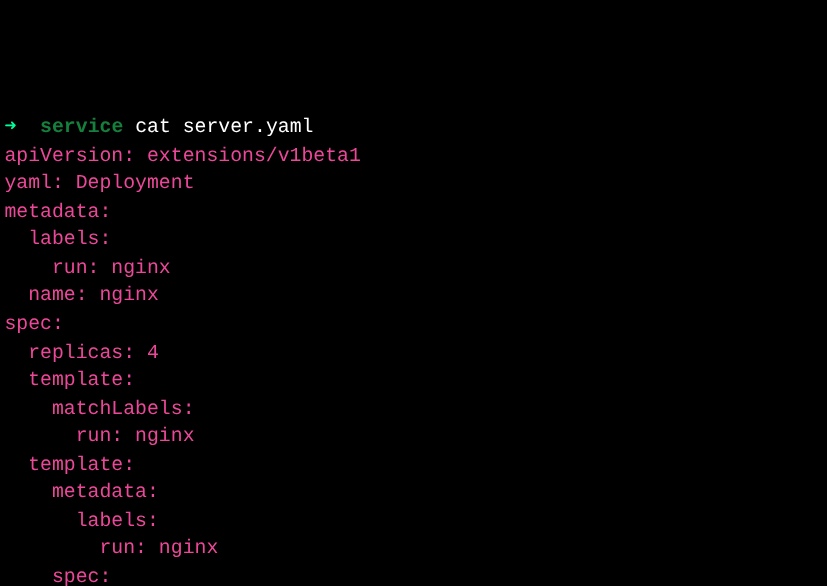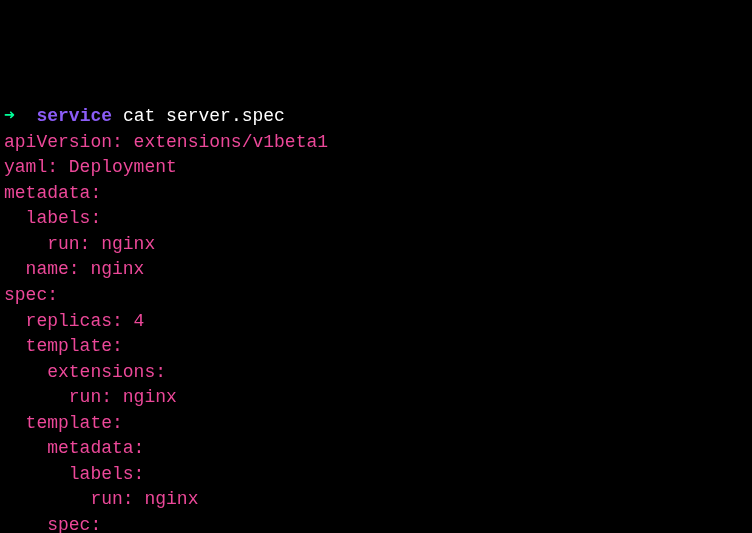--- a/index.html
+++ b/index.html
@@ -16,46 +16,46 @@
       padding: 2px 4px;
       width: 752px;
       height: 533px;
       overflow: hidden;
       white-space: pre;
     }
     .prompt-arrow {
       color: #00ff99;
     }
     .prompt-dir {
-      color: #8b5cf6;
+      color: #15803d;
       font-weight: bold;
     }
     .cmd {
       color: #ffffff;
     }
     .term-line {
       color: #ec4899;
     }
   </style>
 </head>
 <body>
 
 
 
-<div><span><span class="prompt-arrow">➜</span>  <span class="prompt-dir">service</span> <span class="cmd">cat server.spec</span></span>
+<div><span><span class="prompt-arrow">➜</span>  <span class="prompt-dir">service</span> <span class="cmd">cat server.yaml</span></span>
 <span class="term-line">apiVersion: extensions/v1beta1</span>
 <span class="term-line">yaml: Deployment</span>
 <span class="term-line">metadata:</span>
 <span class="term-line">  labels:</span>
 <span class="term-line">    run: nginx</span>
 <span class="term-line">  name: nginx</span>
 <span class="term-line">spec:</span>
 <span class="term-line">  replicas: 4</span>
 <span class="term-line">  template:</span>
-<span class="term-line">    extensions:</span>
+<span class="term-line">    matchLabels:</span>
 <span class="term-line">      run: nginx</span>
 <span class="term-line">  template:</span>
 <span class="term-line">    metadata:</span>
 <span class="term-line">      labels:</span>
 <span class="term-line">        run: nginx</span>
 <span class="term-line">    spec:</span>
 
 
 
 

